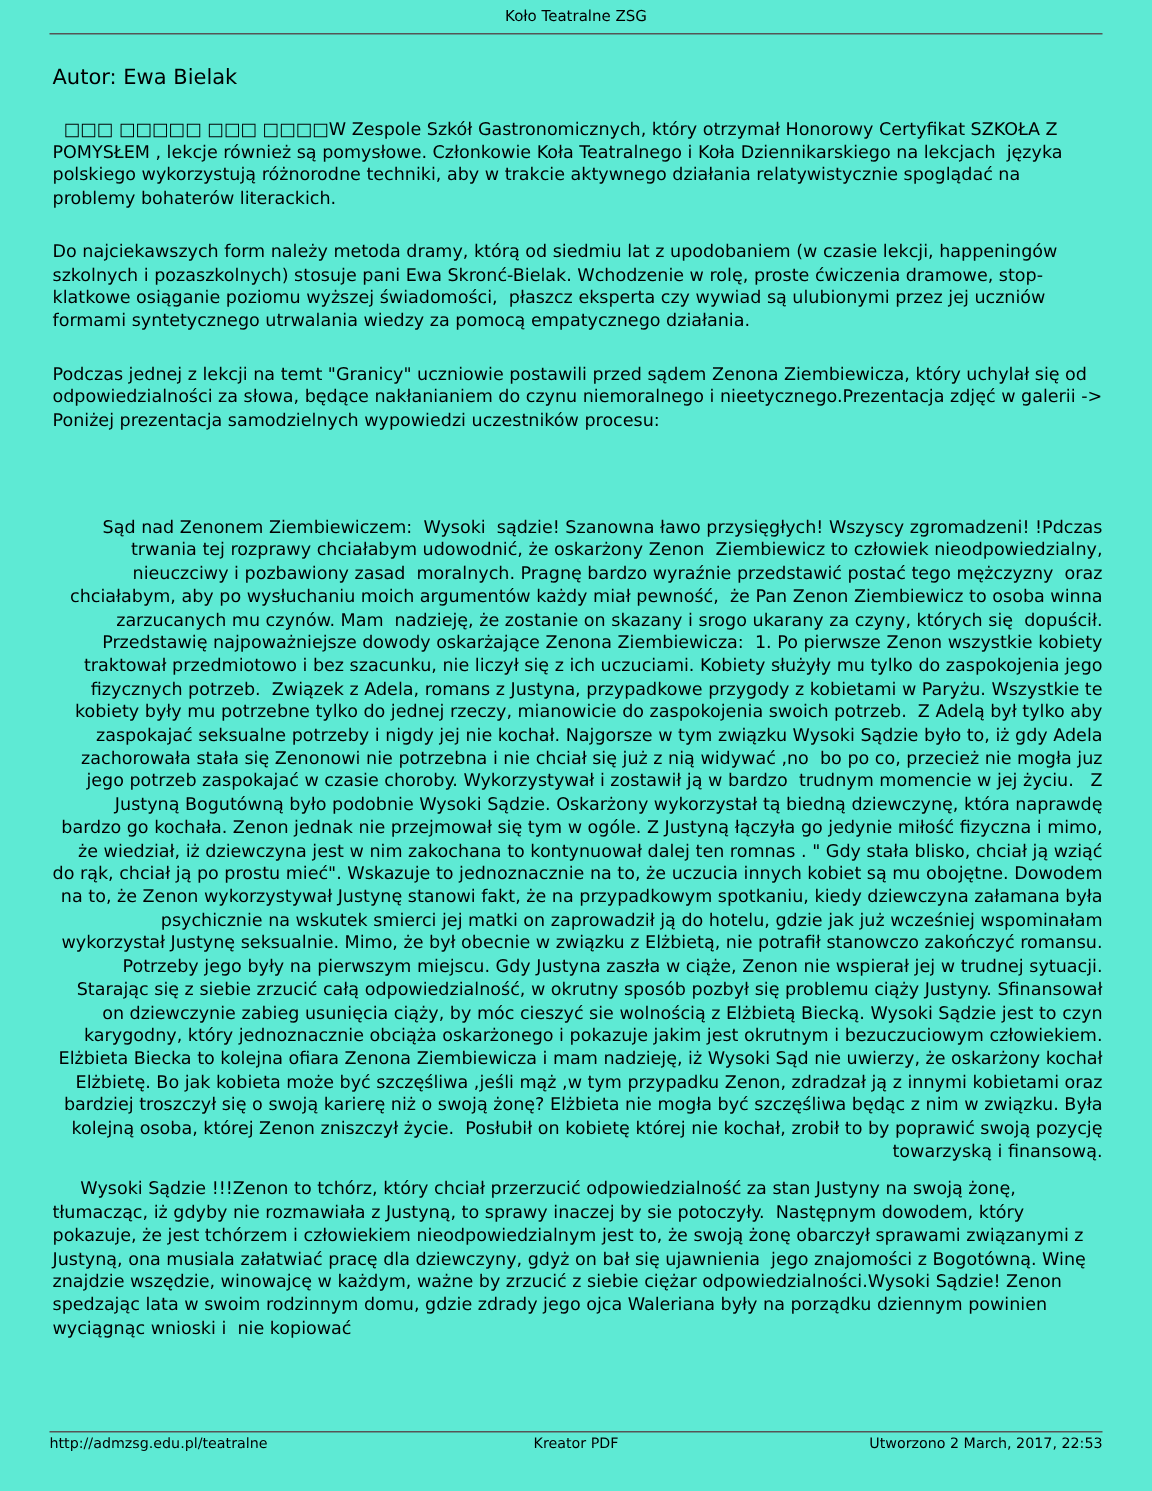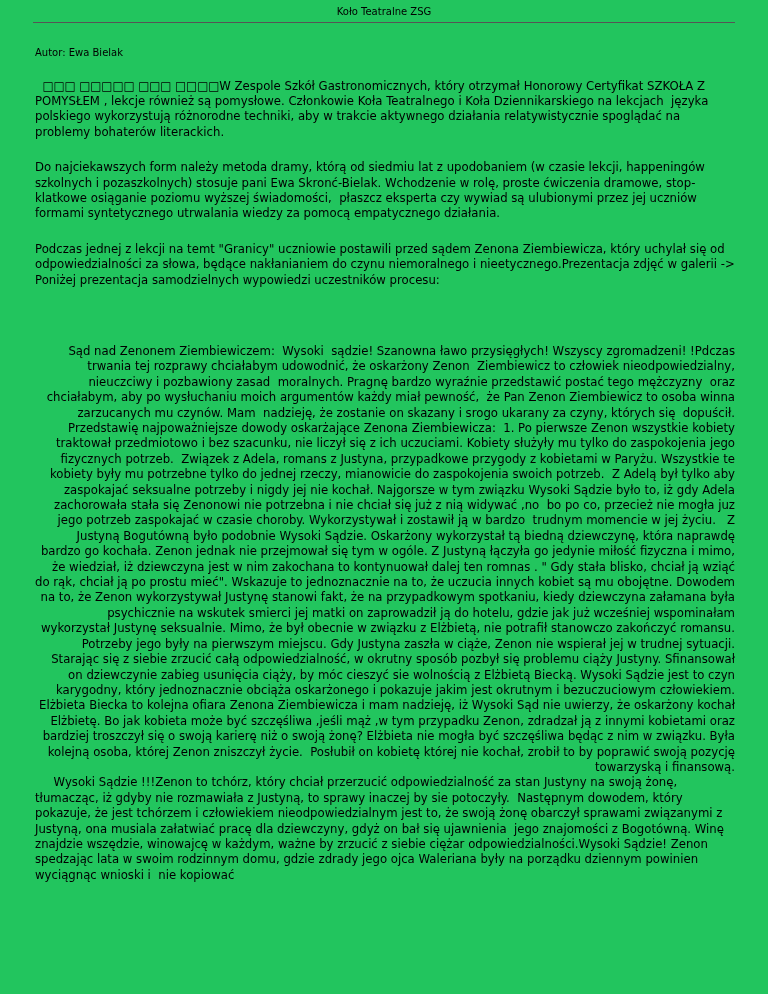--- a/index.html
+++ b/index.html
@@ -6,21 +6,21 @@
   * { margin: 0; padding: 0; box-sizing: border-box; }
   html, body { background: #ffffff; }
   body {
     width: 768px; height: 994px;
     font-family: "DejaVu Sans", "Liberation Sans", sans-serif;
     color: #000000;
   }
   .page {
     position: relative;
     width: 768px; height: 994px;
-    background: #22c55e;
+    background: #5eead4;
     overflow: hidden;
   }
   .running-header {
     padding-top: 6px;
     text-align: center;
     font-size: 10px;
     line-height: 12px;
     color: #000000;
   }
   .rule {
@@ -35,34 +35,34 @@
     overflow: hidden;
   }
   .article-title {
     font-size: 19px;
     font-weight: bold;
     letter-spacing: 0.2px;
     color: #000000;
   }
   .meta {
     margin-top: 8px;
-    font-size: 10px;
+    font-size: 14px;
     line-height: 11.5px;
     color: #000000;
   }
   .body-text p {
     font-size: 11.7px;
     line-height: 15.4px;
     margin-top: 20px;
     white-space: pre-wrap;
     word-wrap: break-word;
     color: #000000;
   }
   .body-text p.big-gap { margin-top: 56px; text-align: right; }
-  .body-text p.no-gap  { margin-top: 0; }
+  .body-text p.no-gap  { margin-top: 10px; }
   .footer {
     position: absolute;
     left: 33px; right: 33px;
     bottom: 26px;
     border-top: 1px solid #555555;
     padding-top: 2px;
     display: flex;
     align-items: baseline;
     font-size: 9.5px;
     line-height: 11px;
@@ -93,14 +93,19 @@
     <div class="body-text">
       <p>  □□□ □□□□□ □□□ □□□□W Zespole Szkół Gastronomicznych, który otrzymał Honorowy Certyfikat SZKOŁA Z POMYSŁEM , lekcje również są pomysłowe. Członkowie Koła Teatralnego i Koła Dziennikarskiego na lekcjach  języka polskiego wykorzystują różnorodne techniki, aby w trakcie aktywnego działania relatywistycznie spoglądać na problemy bohaterów literackich.</p>
       <p>Do najciekawszych form należy metoda dramy, którą od siedmiu lat z upodobaniem (w czasie lekcji, happeningów szkolnych i pozaszkolnych) stosuje pani Ewa Skronć-Bielak. Wchodzenie w rolę, proste ćwiczenia dramowe, stop-klatkowe osiąganie poziomu wyższej świadomości,  płaszcz eksperta czy wywiad są ulubionymi przez jej uczniów formami syntetycznego utrwalania wiedzy za pomocą empatycznego działania.</p>
       <p>Podczas jednej z lekcji na temt "Granicy" uczniowie postawili przed sądem Zenona Ziembiewicza, który uchylał się od odpowiedzialności za słowa, będące nakłanianiem do czynu niemoralnego i nieetycznego.Prezentacja zdjęć w galerii -&gt; Poniżej prezentacja samodzielnych wypowiedzi uczestników procesu:</p>
       <p class="big-gap">  Sąd nad Zenonem Ziembiewiczem:  Wysoki  sądzie! Szanowna ławo przysięgłych! Wszyscy zgromadzeni! !Pdczas  trwania tej rozprawy chciałabym udowodnić, że oskarżony Zenon  Ziembiewicz to człowiek nieodpowiedzialny, nieuczciwy i pozbawiony zasad  moralnych. Pragnę bardzo wyraźnie przedstawić postać tego mężczyzny  oraz chciałabym, aby po wysłuchaniu moich argumentów każdy miał pewność,  że Pan Zenon Ziembiewicz to osoba winna zarzucanych mu czynów. Mam  nadzieję, że zostanie on skazany i srogo ukarany za czyny, których się  dopuścił. Przedstawię najpoważniejsze dowody oskarżające Zenona Ziembiewicza:  1. Po pierwsze Zenon wszystkie kobiety traktował przedmiotowo i bez szacunku, nie liczył się z ich uczuciami. Kobiety służyły mu tylko do zaspokojenia jego fizycznych potrzeb.  Związek z Adela, romans z Justyna, przypadkowe przygody z kobietami w Paryżu. Wszystkie te kobiety były mu potrzebne tylko do jednej rzeczy, mianowicie do zaspokojenia swoich potrzeb.  Z Adelą był tylko aby zaspokajać seksualne potrzeby i nigdy jej nie kochał. Najgorsze w tym związku Wysoki Sądzie było to, iż gdy Adela zachorowała stała się Zenonowi nie potrzebna i nie chciał się już z nią widywać ,no  bo po co, przecież nie mogła juz jego potrzeb zaspokajać w czasie choroby. Wykorzystywał i zostawił ją w bardzo  trudnym momencie w jej życiu.   Z Justyną Bogutówną było podobnie Wysoki Sądzie. Oskarżony wykorzystał tą biedną dziewczynę, która naprawdę bardzo go kochała. Zenon jednak nie przejmował się tym w ogóle. Z Justyną łączyła go jedynie miłość fizyczna i mimo, że wiedział, iż dziewczyna jest w nim zakochana to kontynuował dalej ten romnas . " Gdy stała blisko, chciał ją wziąć do rąk, chciał ją po prostu mieć". Wskazuje to jednoznacznie na to, że uczucia innych kobiet są mu obojętne. Dowodem na to, że Zenon wykorzystywał Justynę stanowi fakt, że na przypadkowym spotkaniu, kiedy dziewczyna załamana była psychicznie na wskutek smierci jej matki on zaprowadził ją do hotelu, gdzie jak już wcześniej wspominałam wykorzystał Justynę seksualnie. Mimo, że był obecnie w związku z Elżbietą, nie potrafił stanowczo zakończyć romansu. Potrzeby jego były na pierwszym miejscu. Gdy Justyna zaszła w ciąże, Zenon nie wspierał jej w trudnej sytuacji. Starając się z siebie zrzucić całą odpowiedzialność, w okrutny sposób pozbył się problemu ciąży Justyny. Sfinansował on dziewczynie zabieg usunięcia ciąży, by móc cieszyć sie wolnością z Elżbietą Biecką. Wysoki Sądzie jest to czyn karygodny, który jednoznacznie obciąża oskarżonego i pokazuje jakim jest okrutnym i bezuczuciowym człowiekiem.   Elżbieta Biecka to kolejna ofiara Zenona Ziembiewicza i mam nadzieję, iż Wysoki Sąd nie uwierzy, że oskarżony kochał Elżbietę. Bo jak kobieta może być szczęśliwa ,jeśli mąż ,w tym przypadku Zenon, zdradzał ją z innymi kobietami oraz bardziej troszczył się o swoją karierę niż o swoją żonę? Elżbieta nie mogła być szczęśliwa będąc z nim w związku. Była kolejną osoba, której Zenon zniszczył życie.  Posłubił on kobietę której nie kochał, zrobił to by poprawić swoją pozycję towarzyską i finansową.</p>
       <p class="no-gap">     Wysoki Sądzie !!!Zenon to tchórz, który chciał przerzucić odpowiedzialność za stan Justyny na swoją żonę, tłumacząc, iż gdyby nie rozmawiała z Justyną, to sprawy inaczej by sie potoczyły.  Następnym dowodem, który pokazuje, że jest tchórzem i człowiekiem nieodpowiedzialnym jest to, że swoją żonę obarczył sprawami związanymi z Justyną, ona musiala załatwiać pracę dla dziewczyny, gdyż on bał się ujawnienia  jego znajomości z Bogotówną. Winę znajdzie wszędzie, winowajcę w każdym, ważne by zrzucić z siebie ciężar odpowiedzialności.Wysoki Sądzie! Zenon spedzając lata w swoim rodzinnym domu, gdzie zdrady jego ojca Waleriana były na porządku dziennym powinien wyciągnąc wnioski i  nie kopiować</p>
     </div>
 
   </div>
 
+  <div class="footer">
+    <span class="f-left">http://admzsg.edu.pl/teatralne</span>
+    <span class="f-center">Kreator PDF</span>
+    <span class="f-right">Utworzono 2 March, 2017, 22:53</span>
+  </div>
 
 </div>
 
 </body></html>

